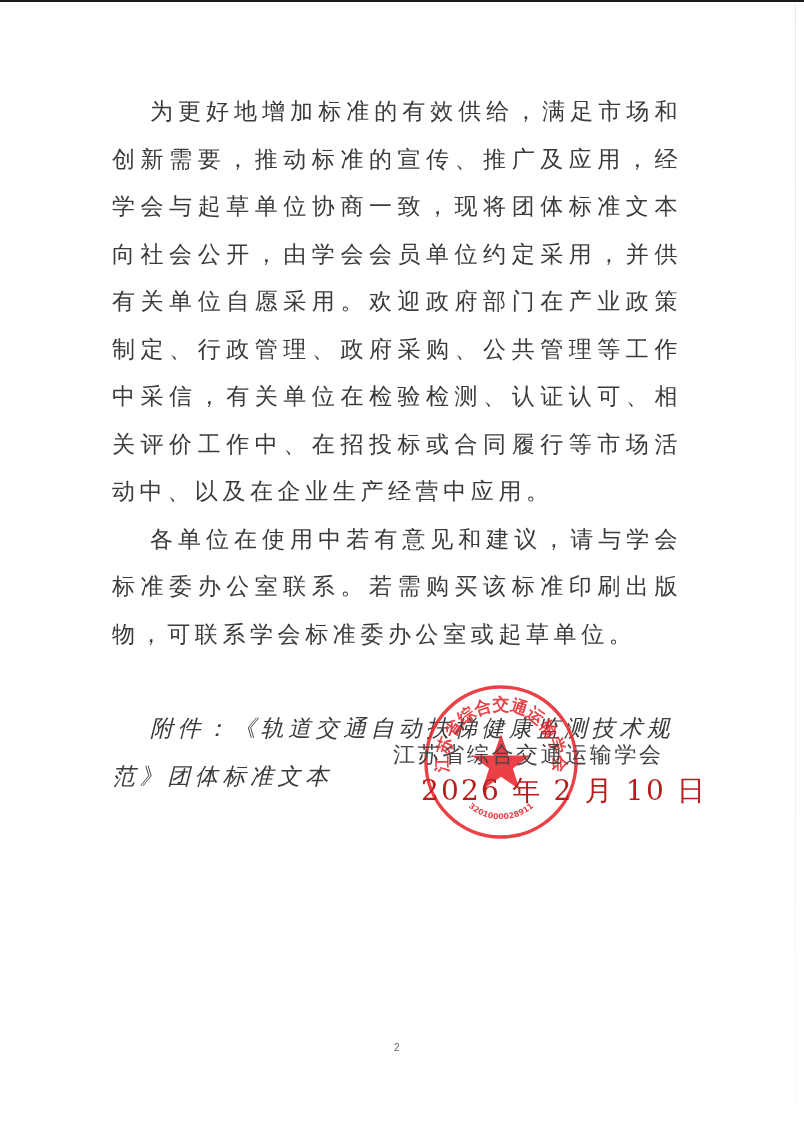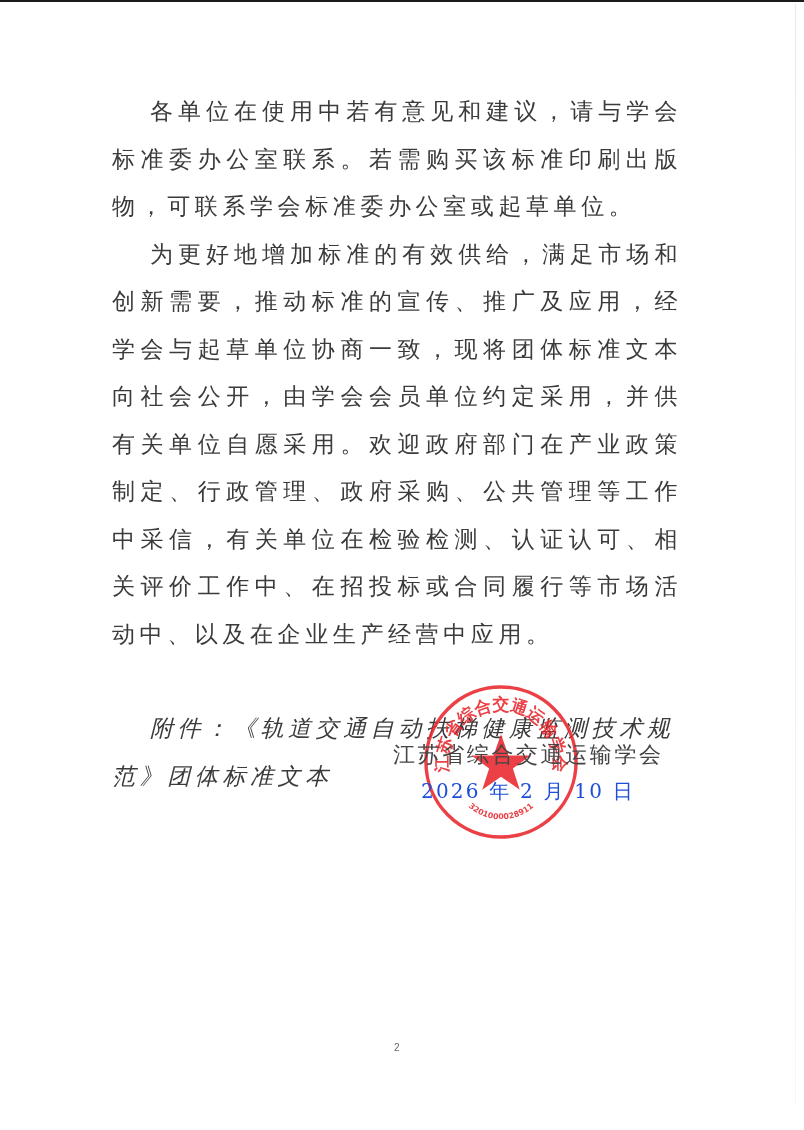--- a/index.html
+++ b/index.html
@@ -63,24 +63,24 @@
     z-index: 3;
   }
   .sig-org {
     font-size: 22px;
     letter-spacing: 2.6px;
     line-height: 36px;
     color: #444444;
     white-space: nowrap;
   }
   .sig-date {
-    font-size: 20px;
+    font-size: 28px;
     letter-spacing: 2.2px;
     line-height: 36px;
-    color: #1d4ed8;
+    color: #b91c1c;
     padding-left: 28px;
     white-space: nowrap;
   }
   .seal {
     position: absolute;
     left: 422px;
     top: 683px;
     width: 158px;
     height: 158px;
     z-index: 2;
@@ -95,22 +95,22 @@
     color: #666666;
   }
 </style>
 </head>
 <body>
 
 <div class="top-edge"></div>
 <div class="scan-line"></div>
 
 <div class="page">
+  <p class="para">为更好地增加标准的有效供给，满足市场和创新需要，推动标准的宣传、推广及应用，经学会与起草单位协商一致，现将团体标准文本向社会公开，由学会会员单位约定采用，并供有关单位自愿采用。欢迎政府部门在产业政策制定、行政管理、政府采购、公共管理等工作中采信，有关单位在检验检测、认证认可、相关评价工作中、在招投标或合同履行等市场活动中、以及在企业生产经营中应用。</p>
   <p class="para">各单位在使用中若有意见和建议，请与学会标准委办公室联系。若需购买该标准印刷出版物，可联系学会标准委办公室或起草单位。</p>
-  <p class="para">为更好地增加标准的有效供给，满足市场和创新需要，推动标准的宣传、推广及应用，经学会与起草单位协商一致，现将团体标准文本向社会公开，由学会会员单位约定采用，并供有关单位自愿采用。欢迎政府部门在产业政策制定、行政管理、政府采购、公共管理等工作中采信，有关单位在检验检测、认证认可、相关评价工作中、在招投标或合同履行等市场活动中、以及在企业生产经营中应用。</p>
   <div class="gap"></div>
   <p class="attachment">附件：《轨道交通自动扶梯健康监测技术规范》团体标准文本</p>
 </div>
 
 <svg class="seal" viewBox="0 0 160 160" xmlns="http://www.w3.org/2000/svg">
   <defs>
     <path id="sealArc" d="M 28 96 A 54 54 0 1 1 132 96"></path>
     <path id="codeArc" d="M 40 118 A 50 50 0 0 0 120 118"></path>
   </defs>
   <circle cx="80" cy="80" r="76" fill="none" stroke="#e8262d" stroke-width="3.5"></circle>

